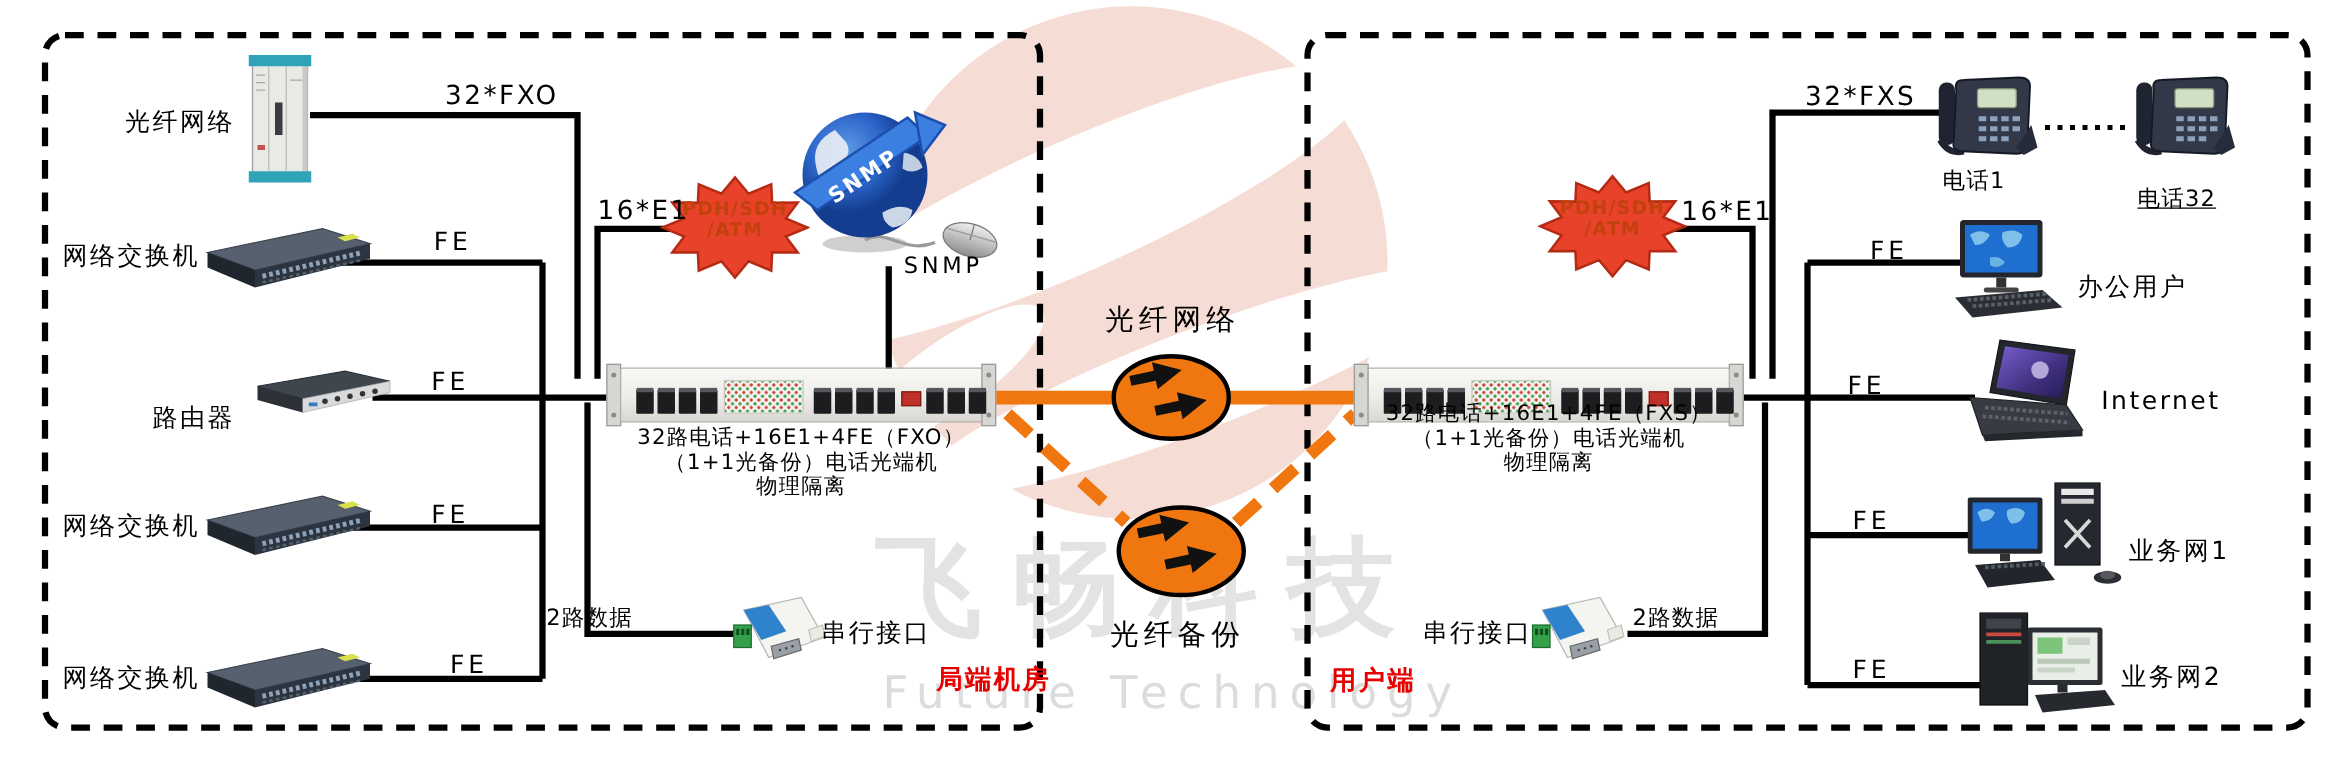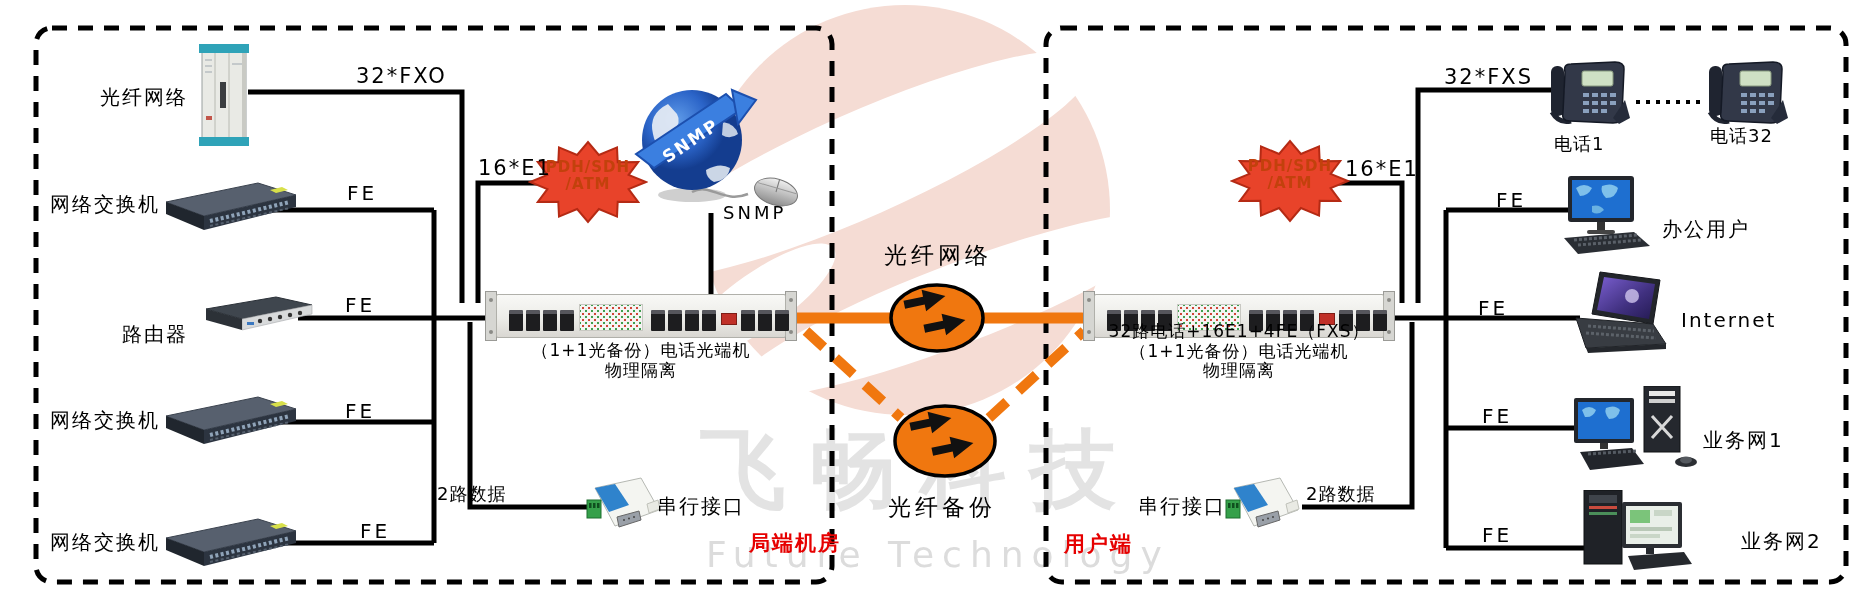--- a/index.html
+++ b/index.html
@@ -393,45 +393,46 @@
   <div class="lab t21" style="left:356px;top:64px;">32*FXO</div>
   <div class="lab fe" style="left:347px;top:181px;">FE</div>
   <div class="lab fe" style="left:345px;top:293px;">FE</div>
   <div class="lab fe" style="left:345px;top:399px;">FE</div>
   <div class="lab fe" style="left:360px;top:519px;">FE</div>
   <div class="lab t21" style="left:478px;top:156px;">16*E1</div>
 
   <div class="lab t18" style="left:723px;top:202px;letter-spacing:3px;">SNMP</div>
 
   <div class="lab cap" style="left:488px;top:341px;">
+    <div>32路电话+16E1+4FE（FXO）</div>
     <div>（1+1光备份）电话光端机</div>
     <div>物理隔离</div>
   </div>
 
   <div class="lab t18" style="left:437px;top:482px;">2路数据</div>
   <div class="lab t20" style="left:657px;top:493px;">串行接口</div>
   <div class="lab red" style="left:724px;top:529px;margin-left:25px;">局端机房</div>
 
   <div class="lab fiber-lab" style="left:884px;top:240px;">光纤网络</div>
   <div class="lab fiber-lab" style="left:888px;top:492px;">光纤备份</div>
 
   <div class="lab t21" style="left:1444px;top:65px;">32*FXS</div>
   <div class="lab t18" style="left:1554px;top:132px;">电话1</div>
-  <div class="lab t18" style="left:1710px;top:124px;">电话32</div>
+  <div class="lab t18" style="left:1710px;top:147px;text-decoration:underline;">电话32</div>
   <div class="lab t21" style="left:1345px;top:157px;">16*E1</div>
 
   <div class="lab fe" style="left:1496px;top:188px;">FE</div>
   <div class="lab fe" style="left:1478px;top:296px;">FE</div>
   <div class="lab fe" style="left:1482px;top:404px;">FE</div>
   <div class="lab fe" style="left:1482px;top:523px;">FE</div>
 
   <div class="lab t20" style="left:1662px;top:216px;">办公用户</div>
   <div class="lab t20" style="left:1681px;top:308px;">Internet</div>
   <div class="lab t20" style="left:1703px;top:414px;margin-top:13px;">业务网1</div>
-  <div class="lab t20" style="left:1697px;top:528px;margin-left:44px;">业务网2</div>
+  <div class="lab t20" style="left:1697px;top:528px;">业务网2</div>
 
   <div class="lab cap" style="left:1086px;top:322px;">
     <div>32路电话+16E1+4FE（FXS）</div>
     <div>（1+1光备份）电话光端机</div>
     <div>物理隔离</div>
   </div>
 
   <div class="lab t20" style="left:1138px;top:493px;">串行接口</div>
   <div class="lab t18" style="left:1306px;top:482px;">2路数据</div>
   <div class="lab red" style="left:1064px;top:530px;">用户端</div>

